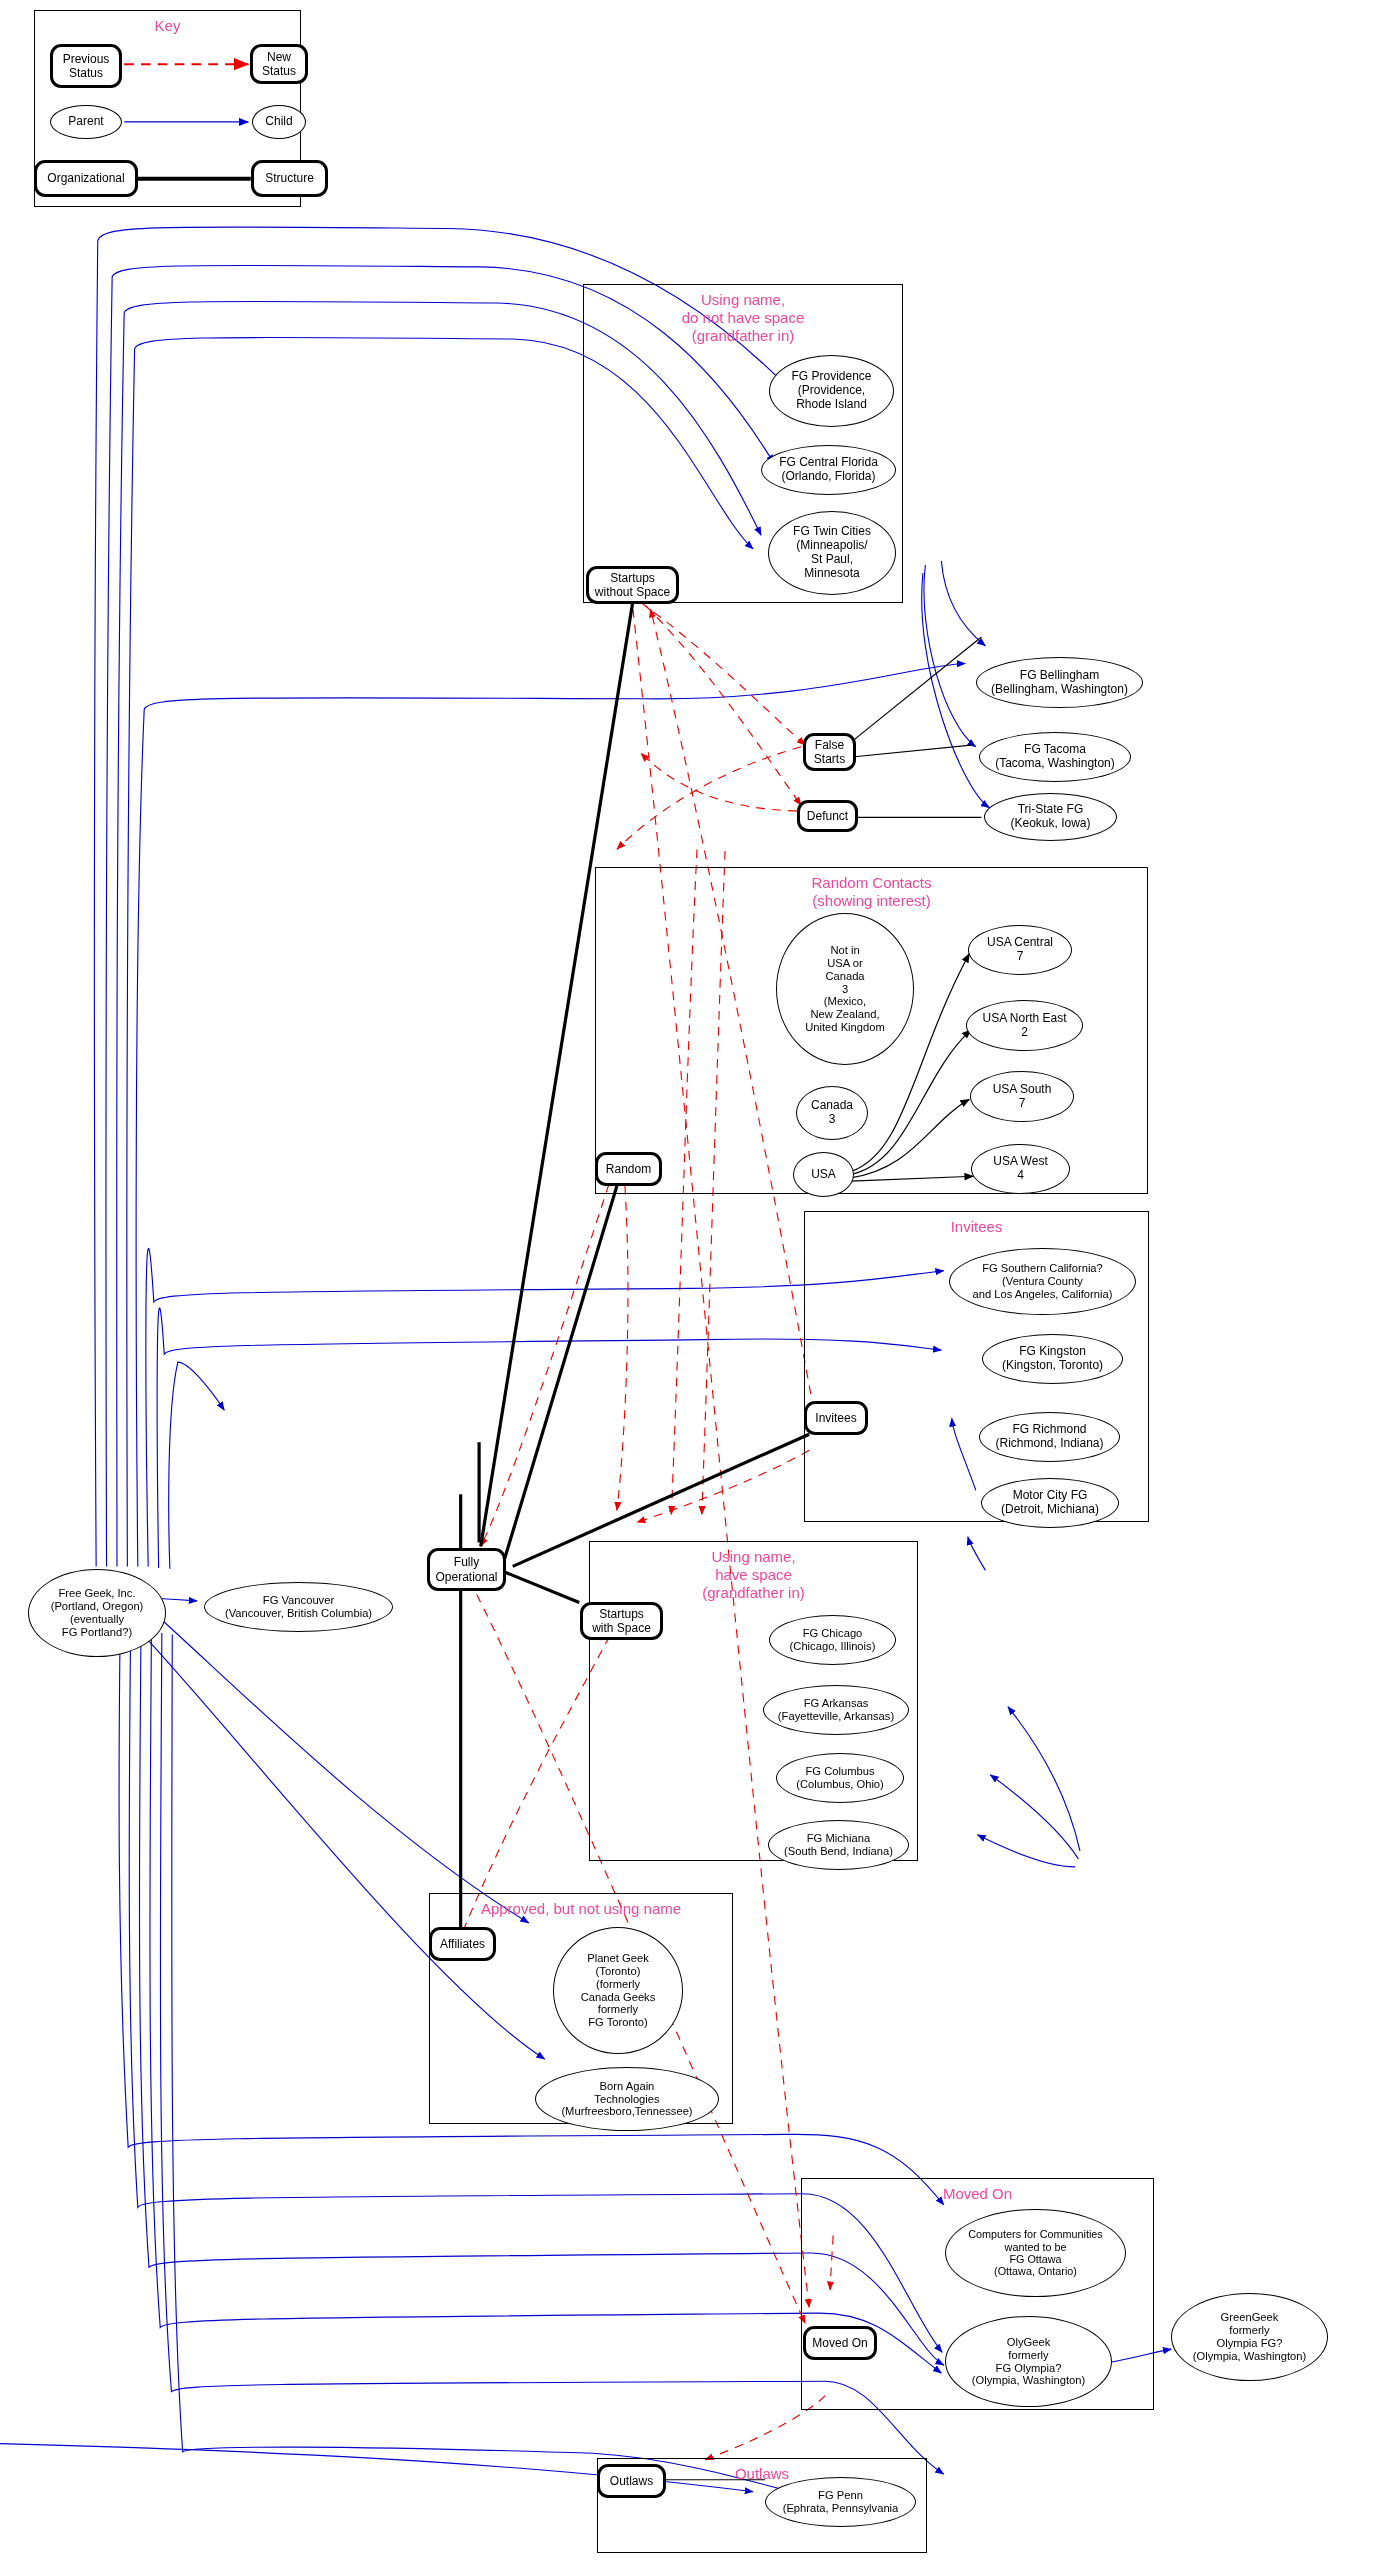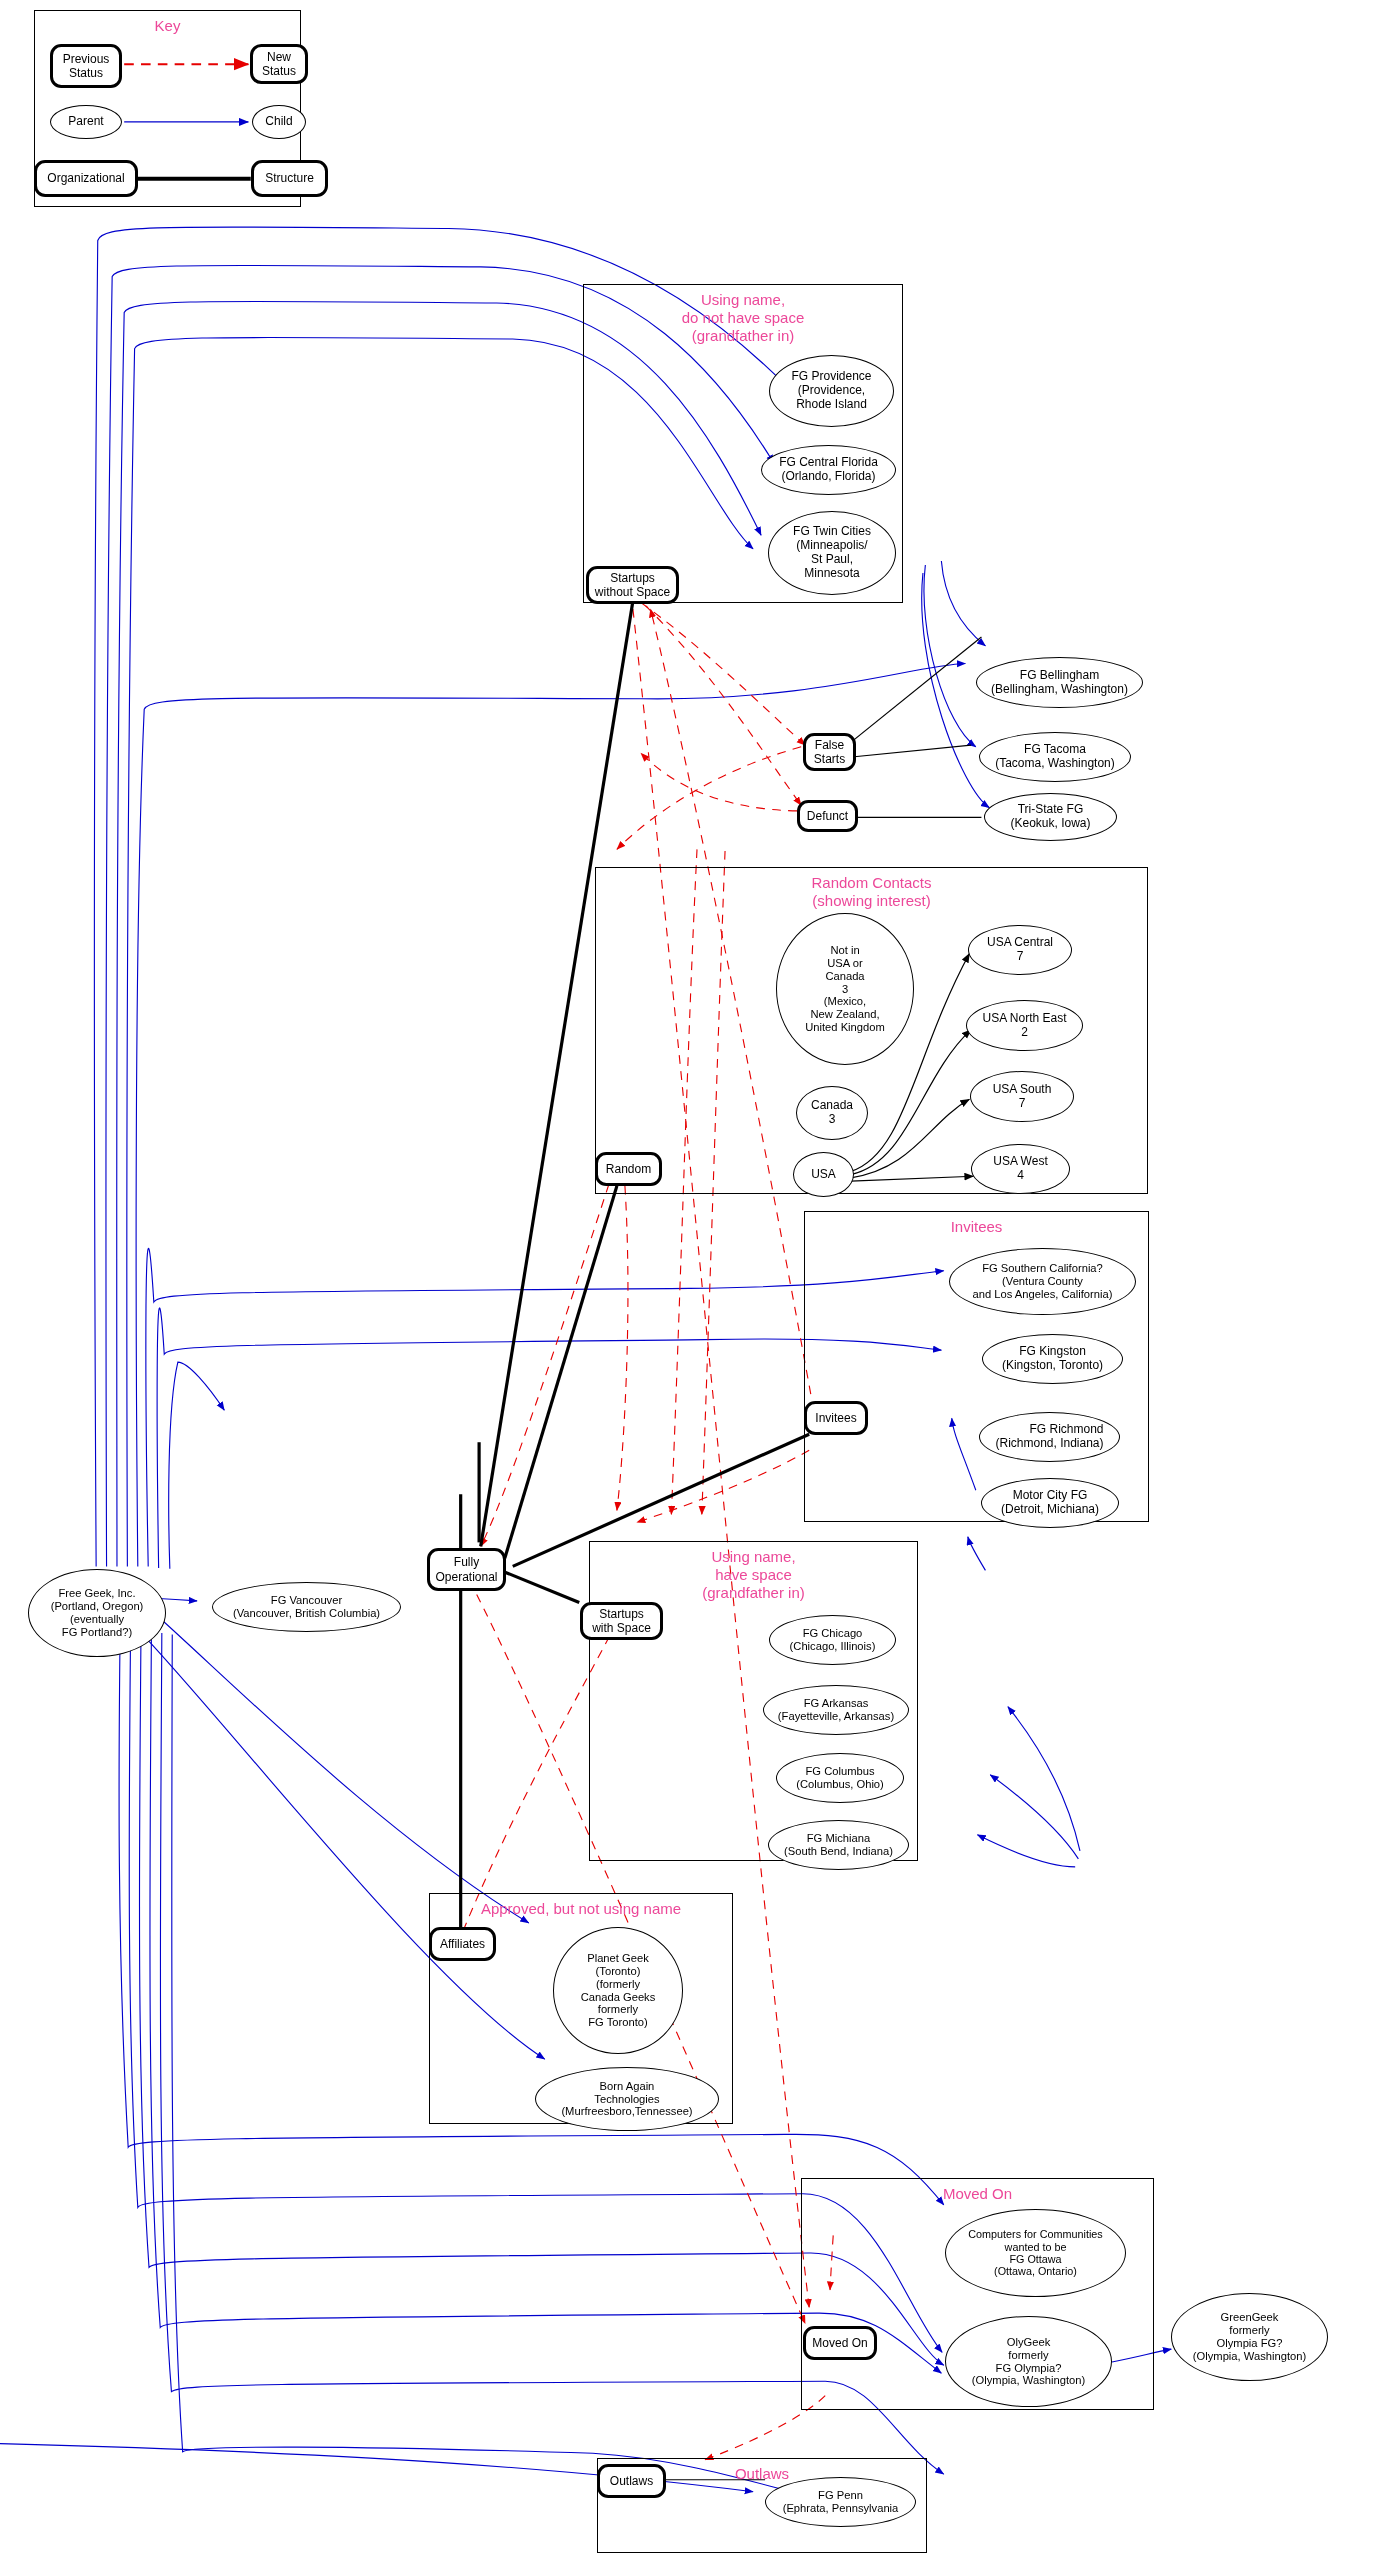--- a/index.html
+++ b/index.html
@@ -268,41 +268,41 @@
     <div style="font-size:11.2px;">
       <span>FG Southern California?</span><br>
       <span>(Ventura County</span><br>
       <span>and Los Angeles, California)</span>
     </div>
   </div>
   <div class="node ellipse" style="left:982px;top:1334px;width:141px;height:50px;">
     <div><span>FG Kingston</span><br>
          <span>(Kingston, Toronto)</span></div>
   </div>
-  <div class="node ellipse" style="left:979px;top:1412px;width:141px;height:50px;text-align:right;">
+  <div class="node ellipse" style="left:979px;top:1412px;width:141px;height:50px;">
     <div><span>FG Richmond</span><br>
          <span>(Richmond, Indiana)</span></div>
   </div>
   <div class="node ellipse" style="left:981px;top:1478px;width:138px;height:50px;">
     <div><span>Motor City FG</span><br>
          <span>(Detroit, Michiana)</span></div>
   </div>
   <div class="node state" style="left:804px;top:1401px;width:64px;height:34px;">
     <span>Invitees</span>
   </div>
 
   <div class="node ellipse" style="left:28px;top:1569px;width:138px;height:88px;">
     <div style="font-size:11.2px;">
       <span>Free Geek, Inc.</span><br>
       <span>(Portland, Oregon)</span><br>
       <span>(eventually</span><br>
       <span>FG Portland?)</span>
     </div>
   </div>
-  <div class="node ellipse" style="left:212px;top:1582px;width:189px;height:50px;">
+  <div class="node ellipse" style="left:204px;top:1582px;width:189px;height:50px;">
     <div style="font-size:11.2px;">
       <span>FG Vancouver</span><br>
       <span>(Vancouver, British Columbia)</span>
     </div>
   </div>
   <div class="node state" style="left:427px;top:1548px;width:79px;height:43px;">
     <div><span>Fully</span><br>
          <span>Operational</span></div>
   </div>
 

